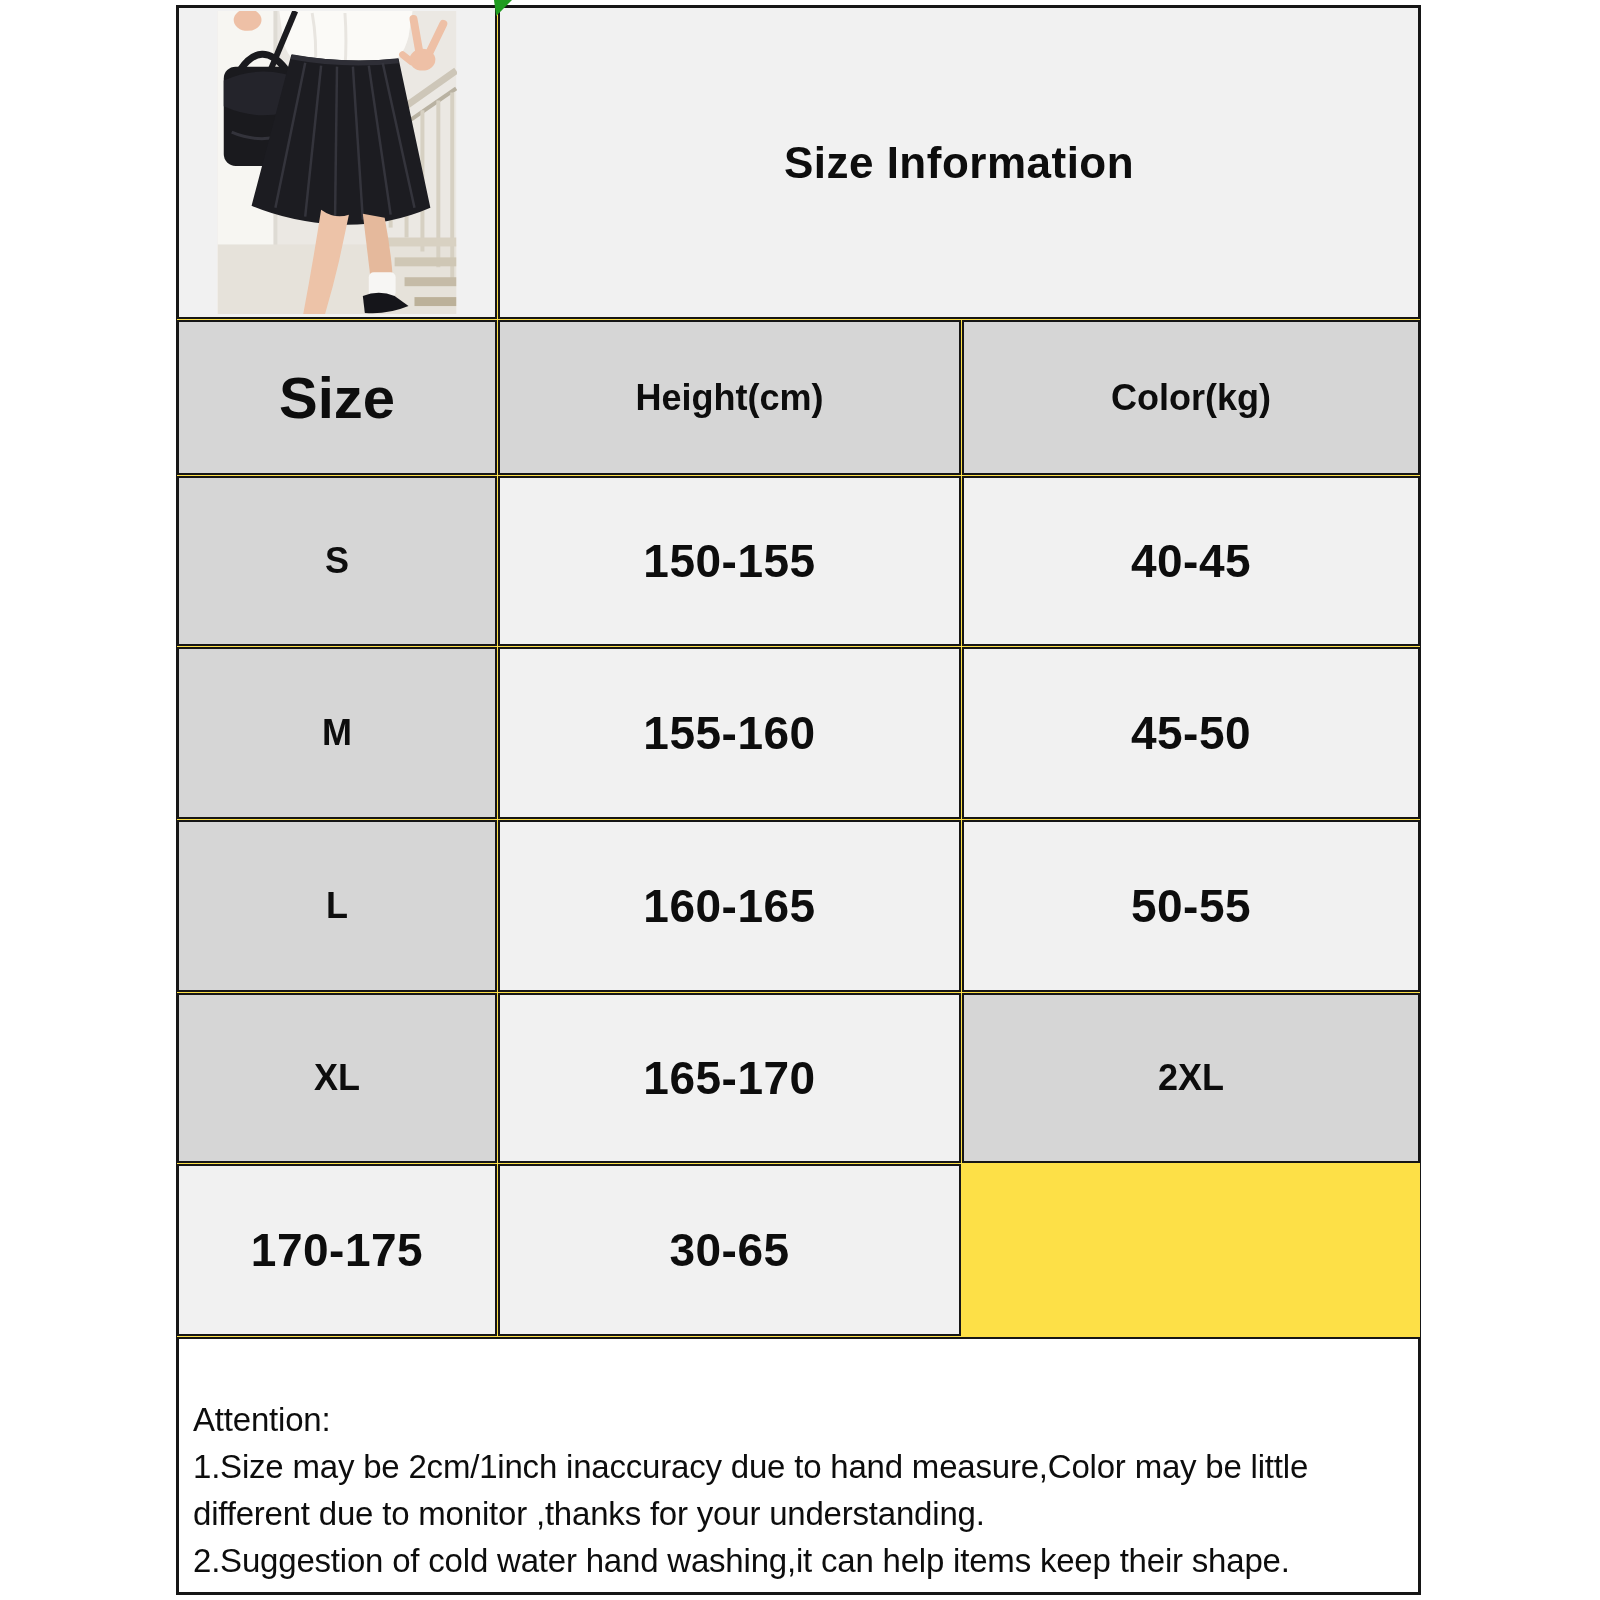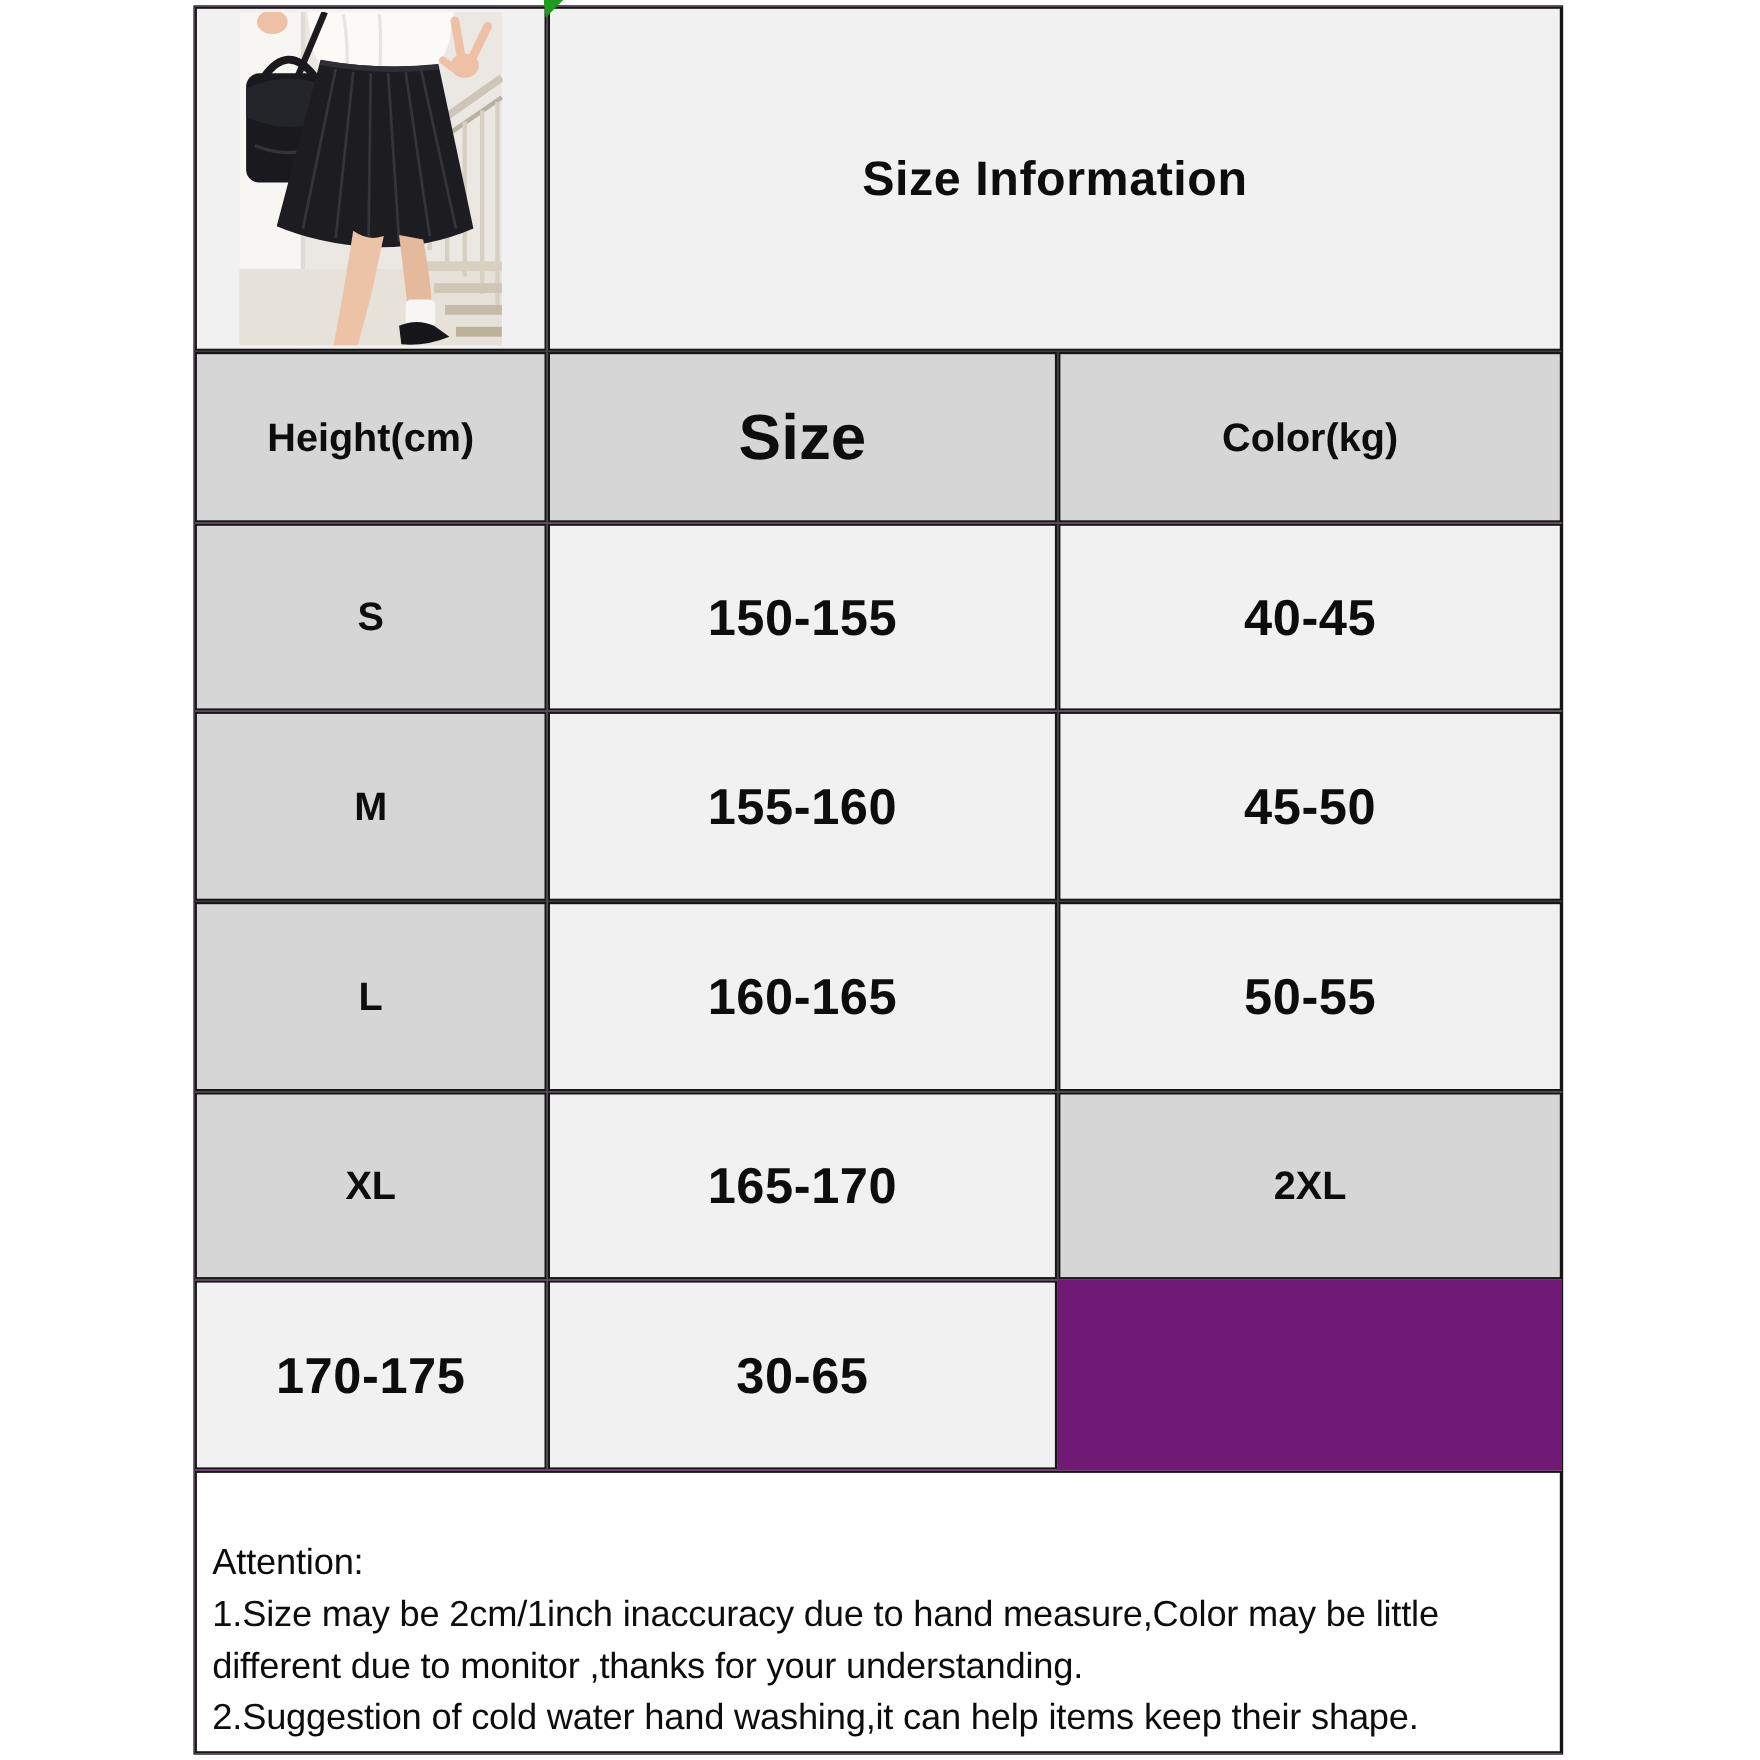--- a/index.html
+++ b/index.html
@@ -6,21 +6,21 @@
   body{
     width:1600px;height:1600px;position:relative;overflow:hidden;
     font-family:"Liberation Sans","DejaVu Sans",sans-serif;color:#0d0d0d;
   }
   .sheet{
     position:absolute;left:176px;top:5px;
     display:grid;
     grid-template-columns:320px 463px 458px;
     grid-template-rows:313px 155px 170px 172px 172px 170px 172px 257px;
     gap:1px;
-    background:#701a75;
+    background:#fde047;
     border:1px solid #161616;
   }
   .cell{
     border:2px solid #161616;
     display:flex;align-items:center;justify-content:center;
     overflow:hidden;
   }
   .light{background:#f1f1f1;}
   .gray{background:#d6d6d6;}
   .title-cell{grid-column:2/4;}
@@ -114,24 +114,24 @@
       <path d="M146 204 L168 208 Q174 240 176 266 L154 271 Q150 238 146 204 Z" fill="#e5b99c"></path>
       <rect x="152" y="263" width="27" height="25" rx="5" fill="#f7f6f4"></rect>
       <path d="M146 287 Q162 280 178 287 L192 297 Q170 306 148 304 Z" fill="#15151a"></path>
     </svg>
   </div>
   <div class="cell light title-cell">
     <span class="title-text">Size Information</span>
   </div>
 
   <div class="cell gray">
-    <span class="col-head">Height(cm)</span>
+    <span class="size-head">Size</span>
   </div>
   <div class="cell gray">
-    <span class="size-head">Size</span>
+    <span class="col-head">Height(cm)</span>
   </div>
   <div class="cell gray">
     <span class="col-head">Color(kg)</span>
   </div>
 
   <div class="cell gray">
     <span class="row-label">S</span>
   </div>
   <div class="cell light">
     <span class="value">150-155</span>

